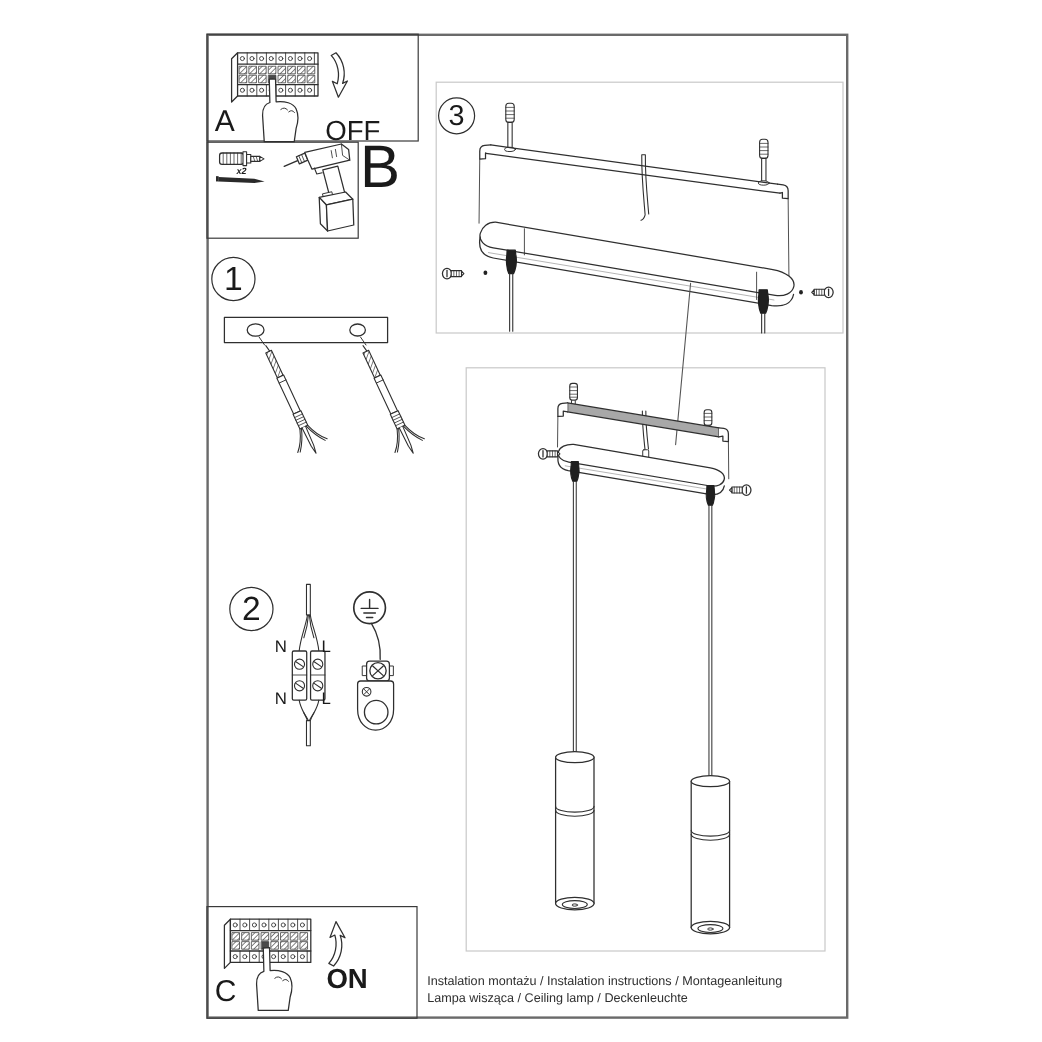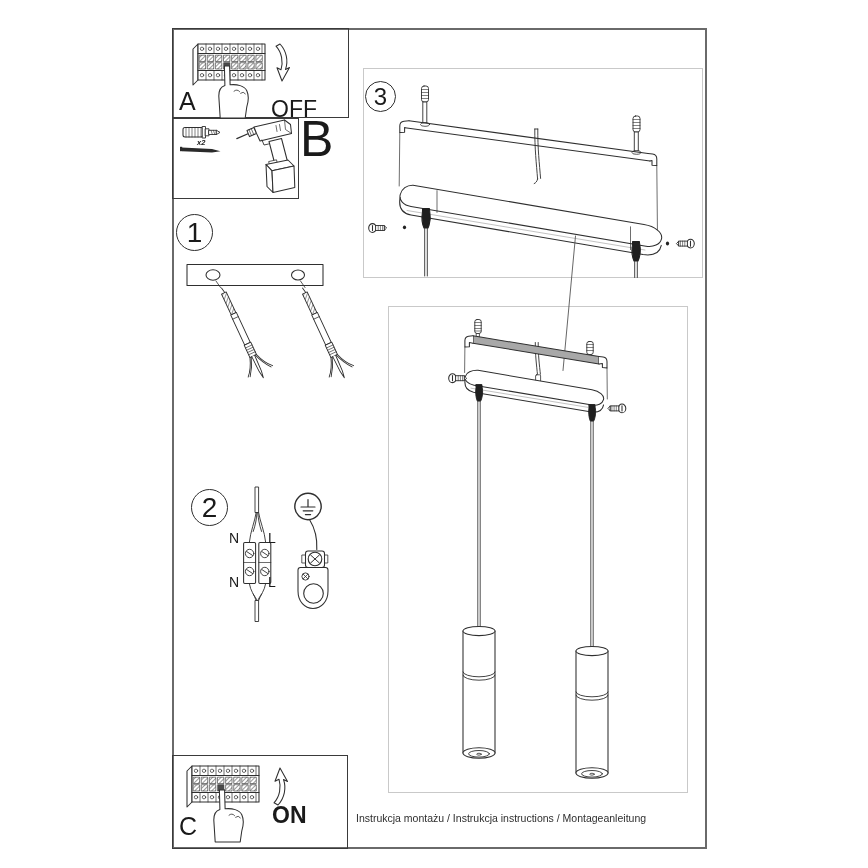--- a/index.html
+++ b/index.html
@@ -296,16 +296,17 @@
 
   <span class="lbl" style="left:229px;top:531px;font-size:14px;">N</span>
   <span class="lbl" style="left:268px;top:531px;font-size:14px;">L</span>
   <span class="lbl" style="left:229px;top:575px;font-size:14px;">N</span>
   <span class="lbl" style="left:268px;top:575px;font-size:14px;">L</span>
 
   <span class="lbl" style="left:179px;top:814px;font-size:25px;">C</span>
   <span class="lbl" style="left:272px;top:804px;font-size:23px;font-weight:bold;">ON</span>
 
   <div class="abs" style="left:356px;top:812px;font-size:10.5px;line-height:13.5px;color:#2f2f2f;">
-    <span class="footer-line">Instrukcja montażu / Instrukcja instructions / Montageanleitung</span>
+    <span class="footer-line">Instalation montażu / Instalation instructions / Montageanleitung</span>
+    <span class="footer-line">Lampa wisząca / Ceiling lamp / Deckenleuchte</span>
   </div>
 
 </div>
 
 </body></html>

